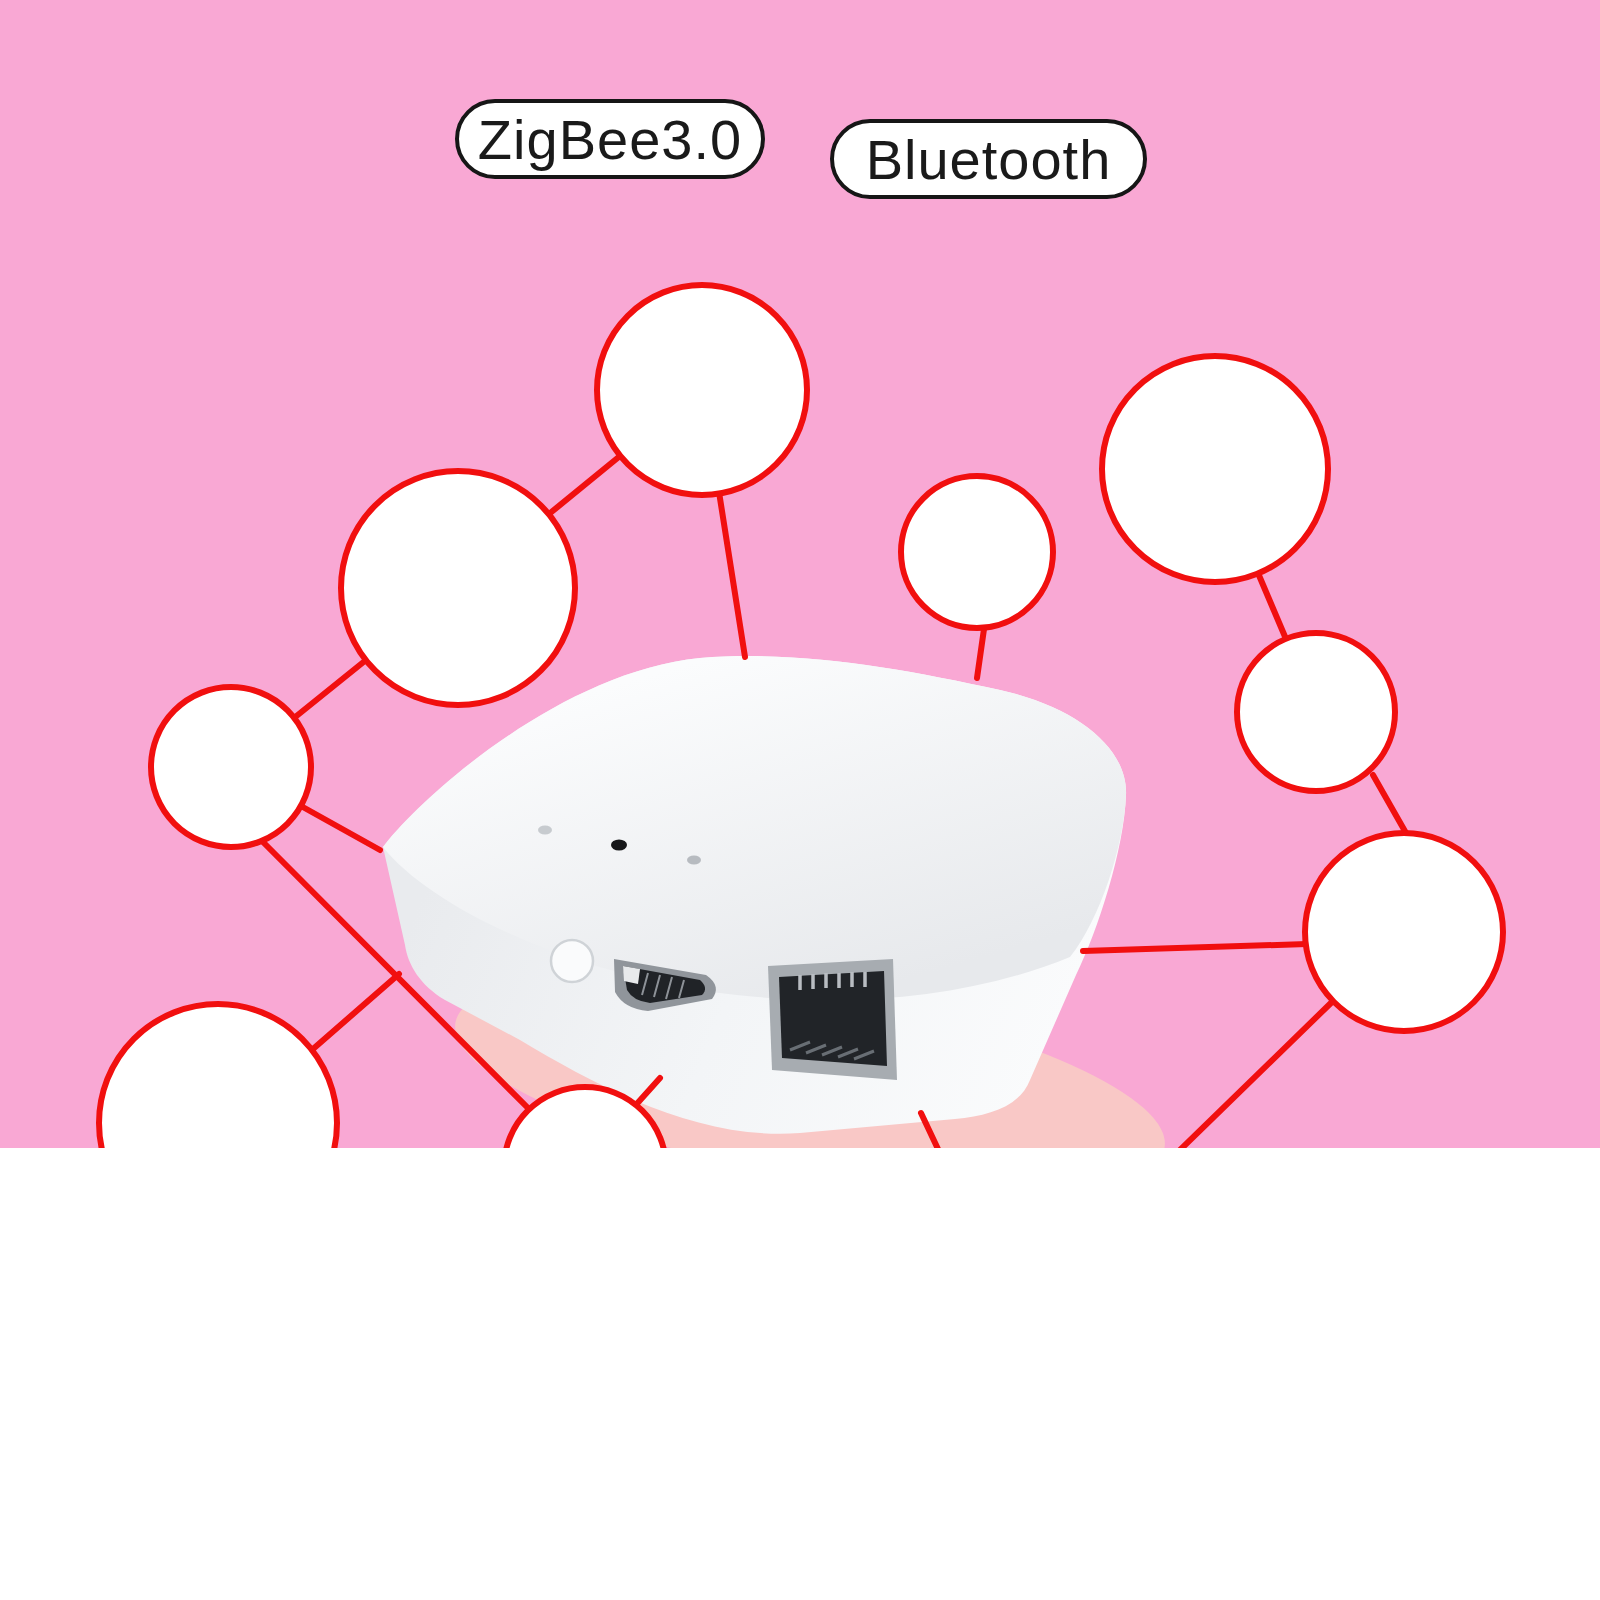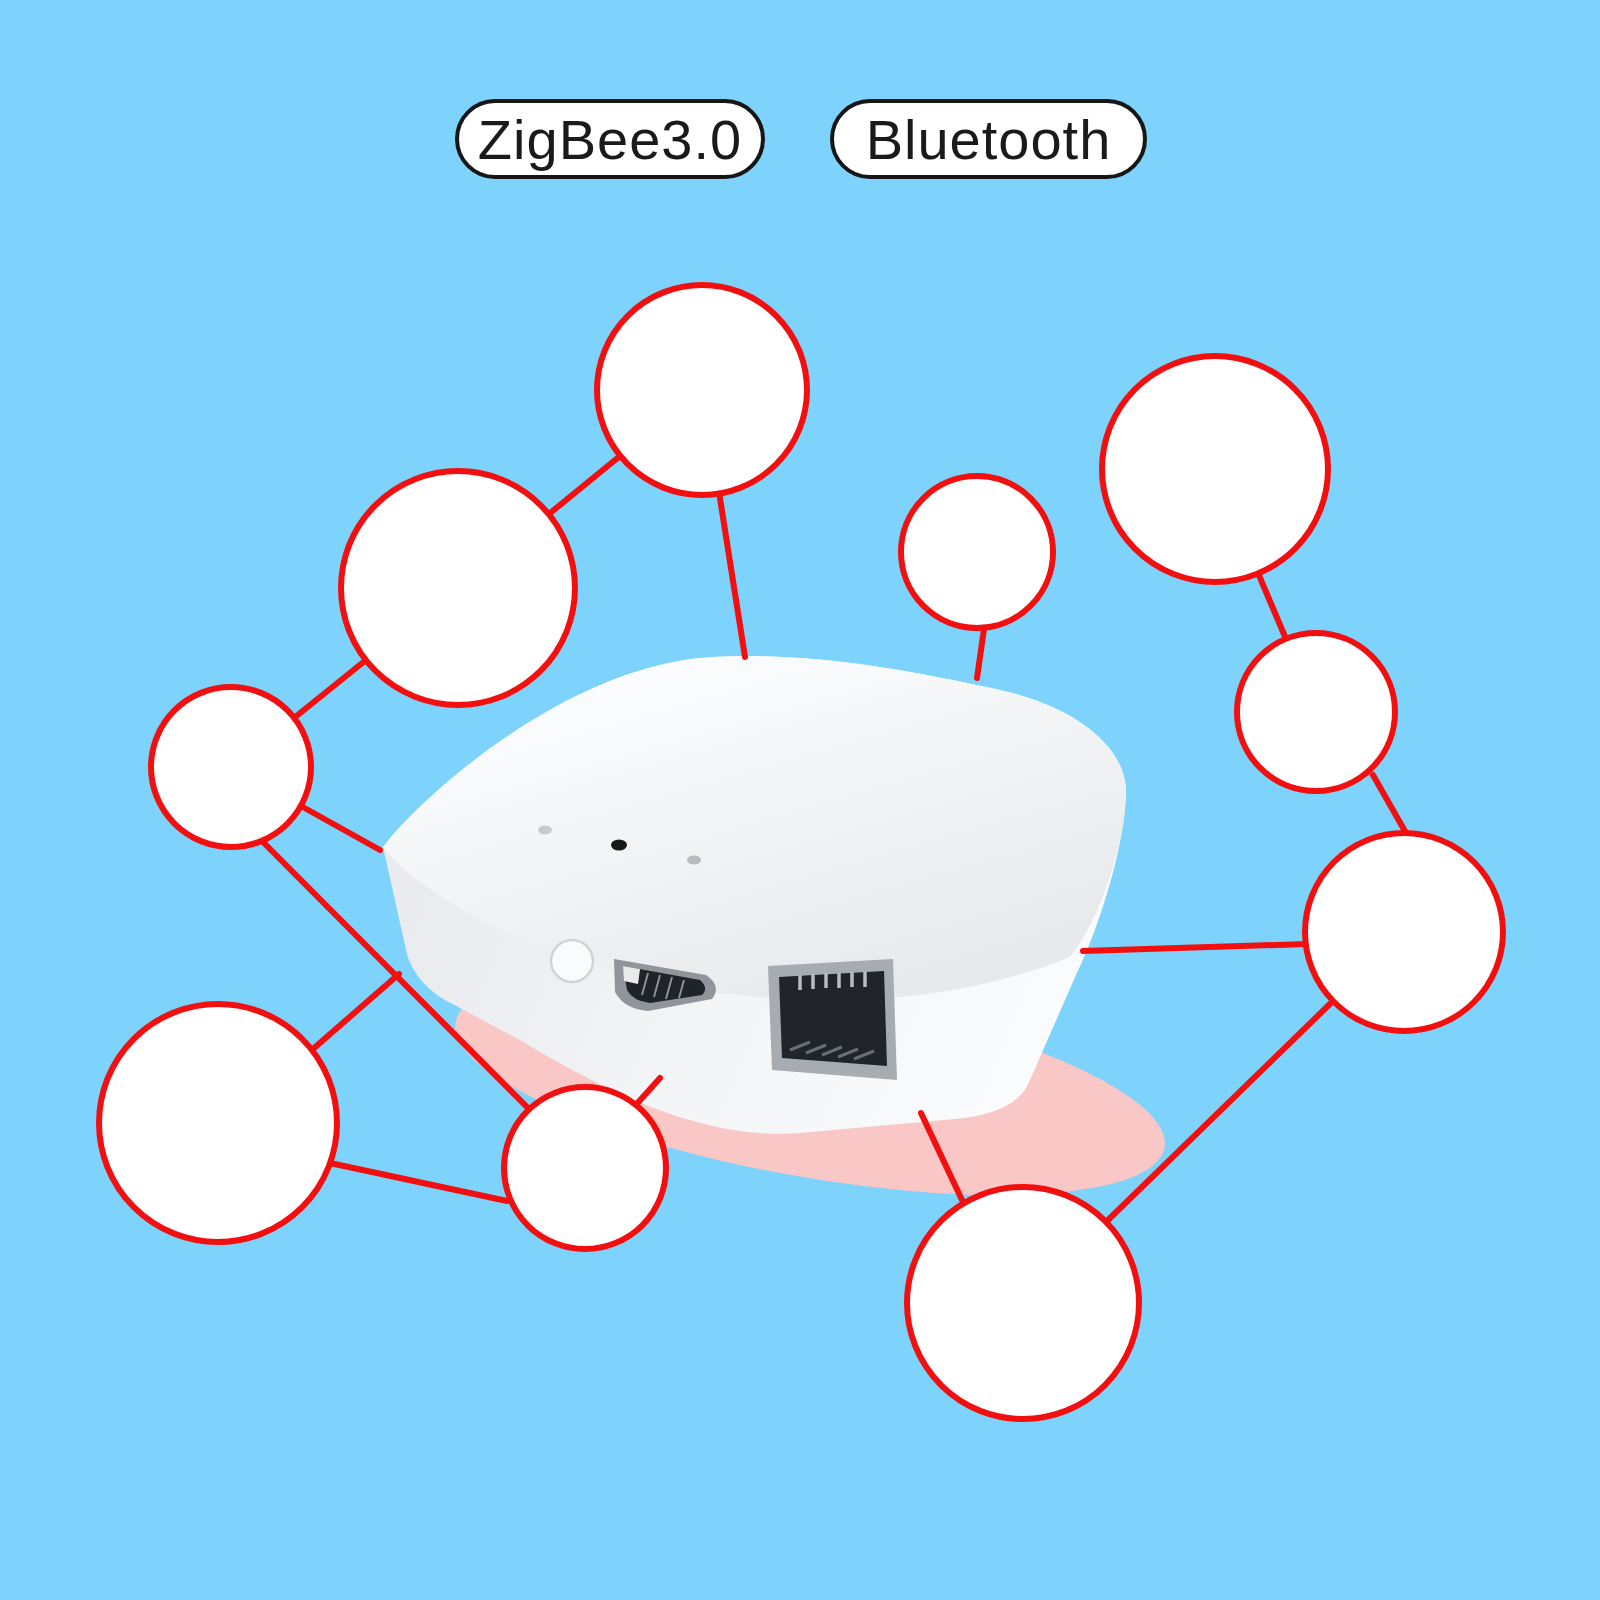--- a/index.html
+++ b/index.html
@@ -1,22 +1,22 @@
 <!DOCTYPE html>
 <html><head>
 <meta charset="utf-8">
 <style>
   html,body{margin:0;padding:0;background:#ffffff;}
-  .stage{position:relative;width:1600px;height:1600px;background:#7dd3fc;overflow:hidden;
+  .stage{position:relative;width:1600px;height:1148px;background:#f9a8d4;overflow:hidden;
          font-family:"Liberation Sans", sans-serif;}
   .badge{position:absolute;top:99px;height:80px;border:4px solid #161616;border-radius:44px;
          display:flex;align-items:center;justify-content:center;box-sizing:border-box;
          font-size:56px;color:#1a1a1a;letter-spacing:1px;background:#ffffff;}
   .badge-zigbee{left:455px;width:310px;}
-  .badge-bluetooth{left:830px;width:317px;}
+  .badge-bluetooth{left:830px;width:317px;margin-top:20px;}
   svg{position:absolute;left:0;top:0;}
   .ln{stroke:#f10f0f;stroke-width:6;stroke-linecap:round;}
   .ring{fill:none;stroke:#f10f0f;stroke-width:6;}
   .dots{fill:none;stroke-linecap:round;}
   .lcd{font-family:"DejaVu Sans Mono", monospace;fill:#6f746c;}
   .tiny{font-family:"Liberation Sans", sans-serif;fill:#a6acb2;}
 </style>
 </head>
 <body>
 

